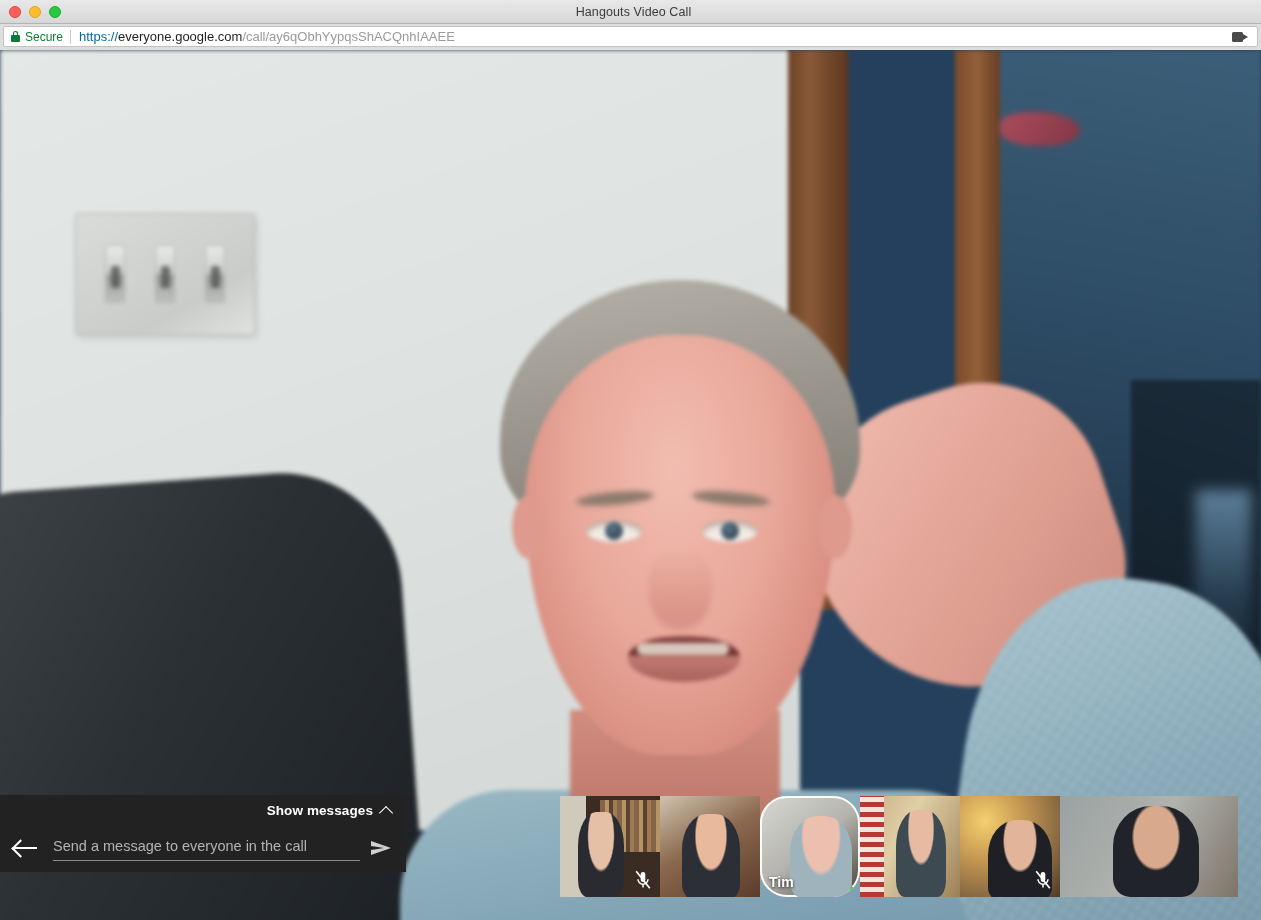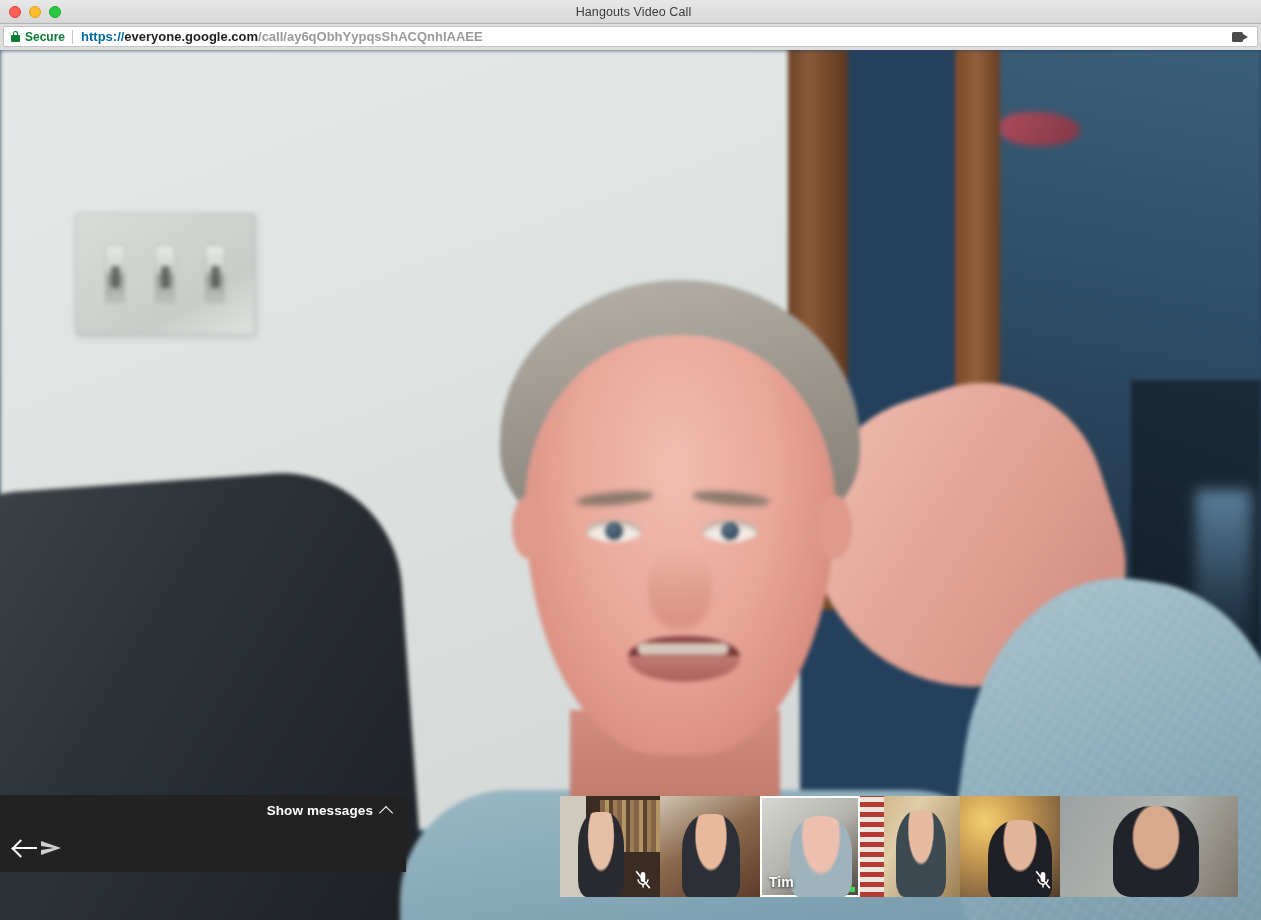--- a/index.html
+++ b/index.html
@@ -59,21 +59,20 @@
   }
 
   
   .urlbar-wrap {
     position: absolute;
     top: 24px; left: 0;
     width: 1261px;
     height: 26px;
     background: #dedede;
     padding: 2px 3px 3px 3px;
-    font-weight: bold;
   }
   .urlbar {
     width: 100%;
     height: 21px;
     background: #ffffff;
     border: 1px solid #c3c3c3;
     border-radius: 2px;
     display: flex;
     align-items: center;
     padding: 0 4px 0 7px;
@@ -464,21 +463,21 @@
     display: flex;
     z-index: 20;
   }
   .thumb {
     position: relative;
     height: 101px;
     overflow: hidden;
     background: #2b2b2b;
     cursor: pointer;
   }
-  .thumb.active { outline: 2px solid #ffffff; outline-offset: -2px; }
+  .thumb.active { outline: 2px solid #ffffff; outline-offset: -2px; border-radius: 27px; }
 
   .mute-badge {
     position: absolute;
     right: 8px; bottom: 6px;
     width: 18px; height: 22px;
     z-index: 3;
   }
   .name-tag {
     position: absolute;
     left: 9px; bottom: 7px;
@@ -635,20 +634,21 @@
       </div>
     </div>
 
     <div class="chat-panel">
       <div class="show-messages-row">
         <span class="show-messages-label">Show messages</span>
         <span class="chevron-up"></span>
       </div>
       <div class="compose-row">
         <span class="back-arrow"></span>
+        <input class="msg-input" type="text" placeholder="Send a message to everyone in the call" style="">
         <span class="send-icon">
           <svg width="22" height="20" viewBox="0 0 22 20" aria-hidden="true">
             <path d="M1 3 L21 10 L1 17 L1 12 L14 10 L1 8 Z" fill="#cfcfcf"></path>
           </svg>
         </span>
       </div>
     </div>
 
     <div class="filmstrip">
 

